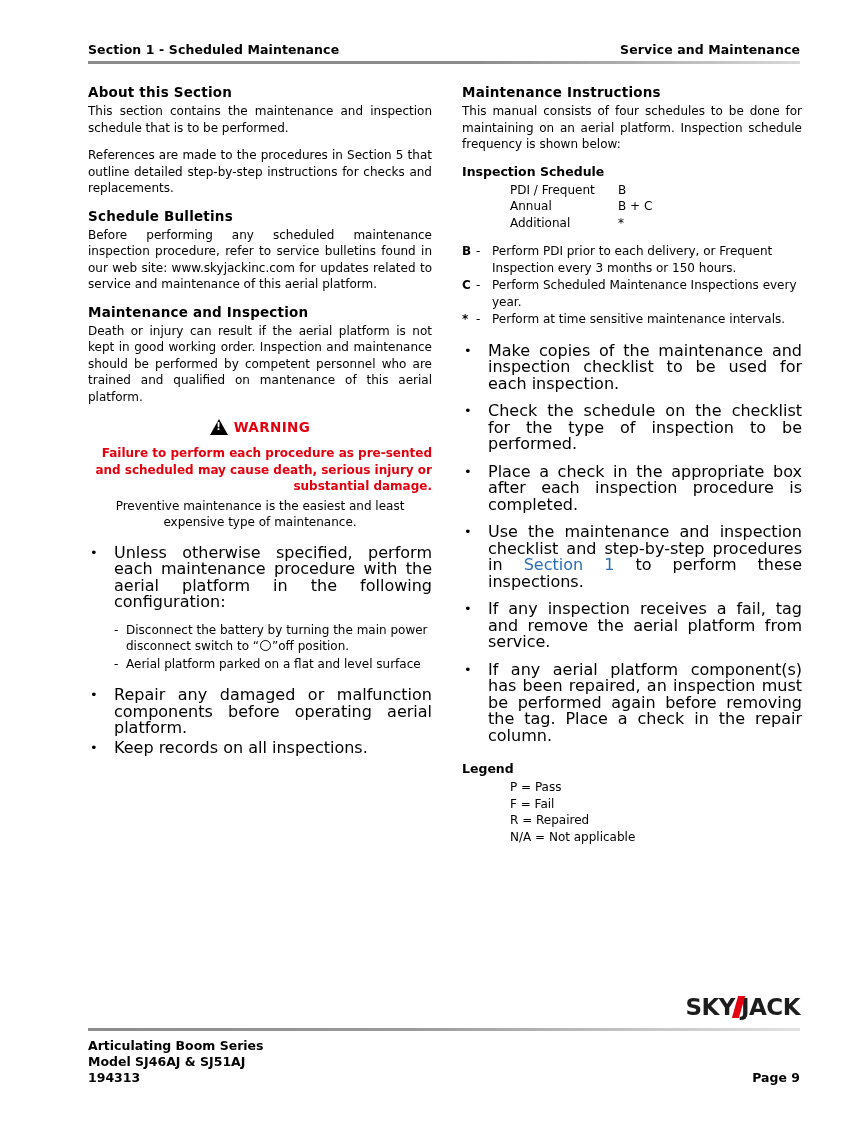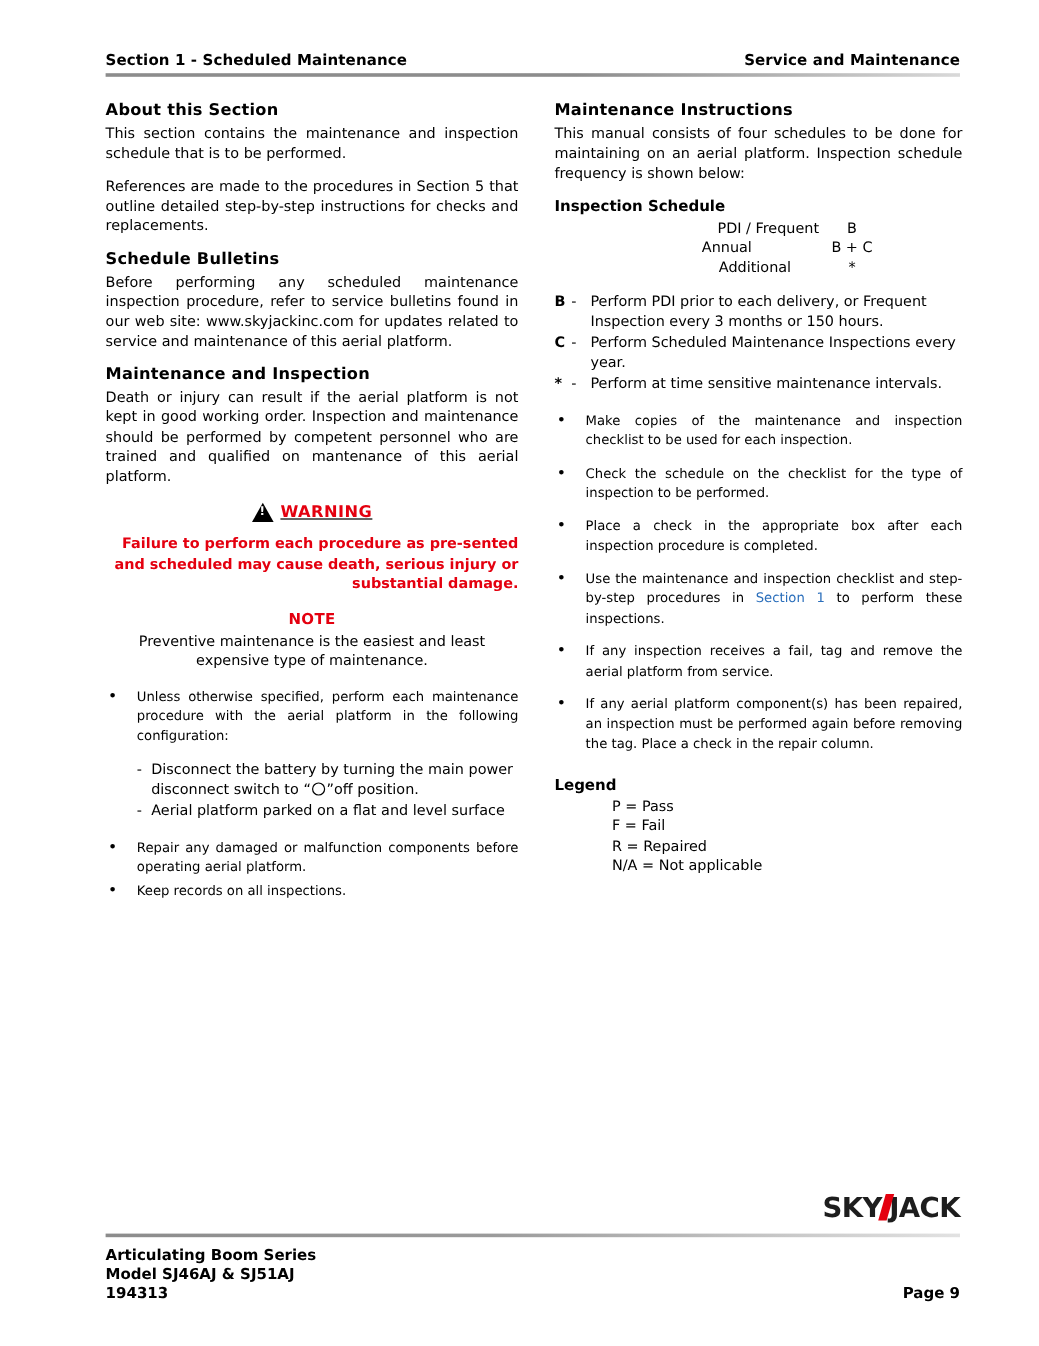--- a/index.html
+++ b/index.html
@@ -72,21 +72,20 @@
   
   .warn-wrap {
     margin-top: 14px;
     text-align: center;
   }
   .warn-head {
     display: inline-flex;
     align-items: center;
     gap: 6px;
     justify-content: center;
-    text-decoration: underline;
   }
   .warn-tri {
     width: 0; height: 0;
     border-left: 9px solid transparent;
     border-right: 9px solid transparent;
     border-bottom: 16px solid #000;
     position: relative;
   }
   .warn-tri::after {
     content: "!";
@@ -127,21 +126,21 @@
 
   
   ul.bul {
     list-style: none;
     margin: 0;
     padding: 0;
   }
   ul.bul > li {
     position: relative;
     padding-left: 26px;
-    font-size: 11px;
+    font-size: 16px;
     line-height: 16.5px;
     margin-bottom: 11px;
     text-align: justify;
   }
   ul.bul > li::before {
     content: "\2022";
     position: absolute;
     left: 2px; top: 0;
     font-size: 13px;
   }
@@ -173,21 +172,21 @@
     vertical-align: -1px;
     margin: 0 1px;
   }
 
   
   .sched {
     margin: 3px 0 0 0;
     font-size: 12px;
     line-height: 16.5px;
   }
-  .sched-row { display: flex; padding-left: 48px; justify-content: center; }
+  .sched-row { display: flex; padding-left: 48px; }
   .sched-row .c1 { width: 108px; }
   .sched-row .c2 { width: auto; }
 
   .codes {
     margin-top: 12px;
     font-size: 12px;
     line-height: 16.5px;
   }
   .code-row {
     display: flex;
@@ -278,21 +277,20 @@
     <h2 class="sec">Maintenance and Inspection</h2>
     <p class="body tight">Death or injury can result if the aerial platform is not kept in good working order. Inspection and maintenance should be performed by competent personnel who are trained and qualified on mantenance of this aerial platform.</p>
 
     <div class="warn-wrap">
       <div class="warn-head">
         <span class="warn-tri"></span>
         <span class="warn-title">WARNING</span>
       </div>
       <div class="warn-text">Failure to perform each procedure as pre-sented and scheduled may cause death, serious injury or substantial damage.</div>
 
-      <div class="note-title">NOTE</div>
       <div class="note-text">Preventive maintenance is the easiest and least expensive type of maintenance.</div>
     </div>
 
     <div class="gap14"></div>
 
     <ul class="bul">
       <li>Unless otherwise specified, perform each maintenance procedure with the aerial platform in the following configuration:</li>
     </ul>
 
     <ul class="dash">

